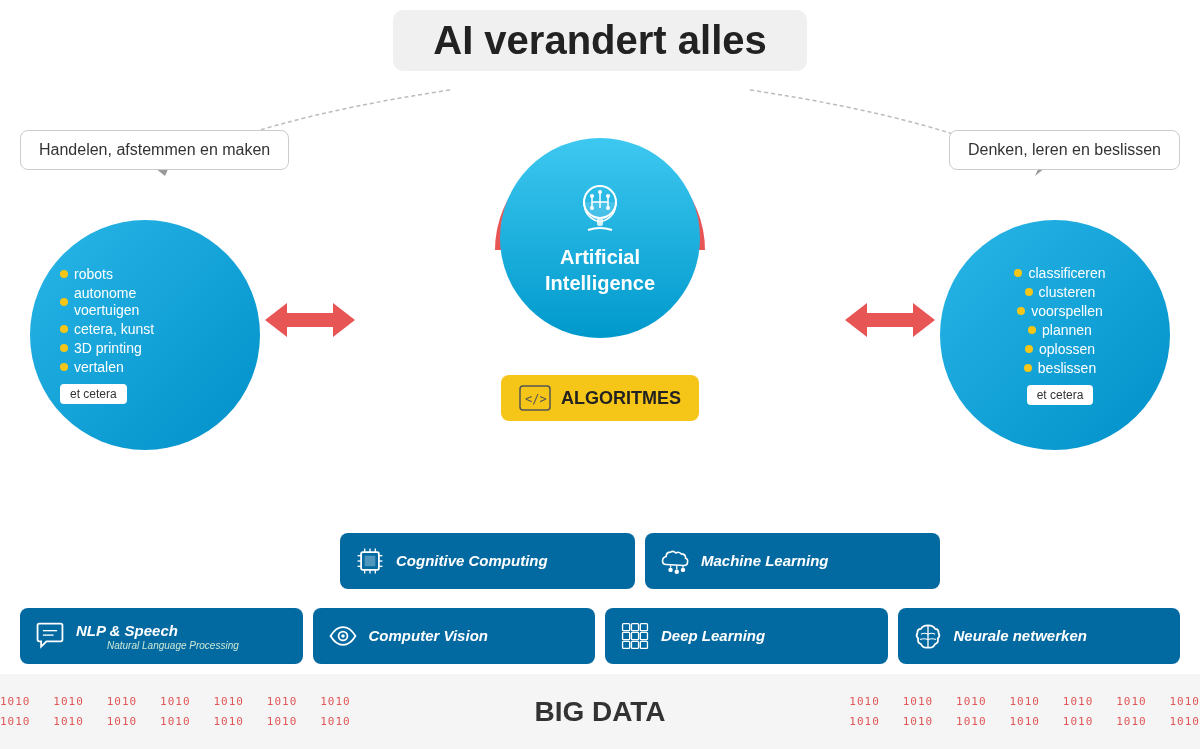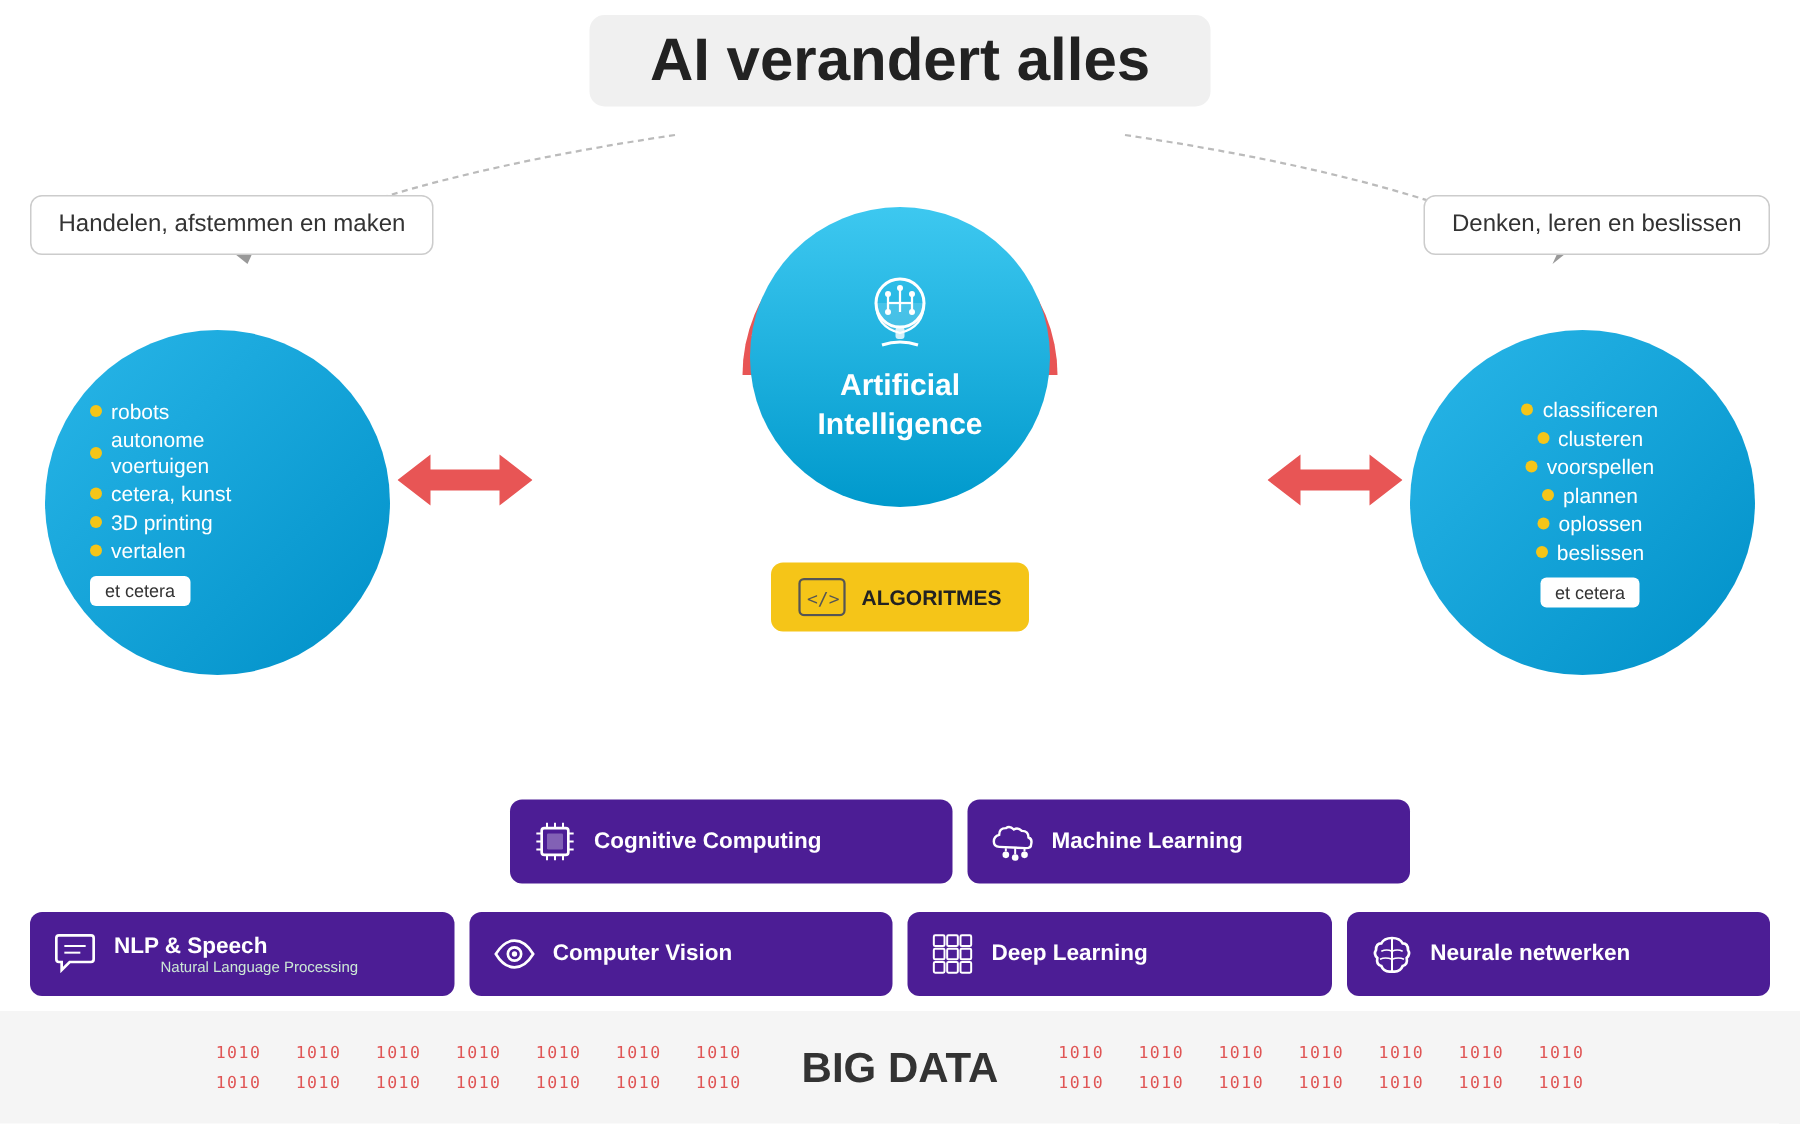--- a/index.html
+++ b/index.html
@@ -54,21 +54,21 @@
       border-radius: 8px;
       padding: 10px 18px;
       display: flex;
       align-items: center;
       gap: 10px;
       margin-top: -10px;
       z-index: 10;
       position: relative;
     }
     .algoritmes-box .algo-label {
-      font-size: 14px;
+      font-size: 18px;
       font-weight: 700;
       color: #222;
     }
 
     
     .blue-circle-left {
       position: absolute;
       top: 220px;
       left: 30px;
       width: 230px;
@@ -140,27 +140,28 @@
       position: absolute;
       top: 295px;
       right: 265px;
       font-size: 46px;
       color: #e85555;
       display: flex;
       align-items: center;
     }
 
     .green-card {
-      background: #4c1d95;
+      background: #0369a1;
       border-radius: 8px;
       padding: 12px 14px;
       display: flex;
       align-items: center;
       gap: 10px;
       color: white;
+      font-style: italic;
     }
 
     .green-card .card-text {
       font-size: 15px;
       font-weight: 600;
       line-height: 1.3;
     }
 
     .green-card .card-sub {
       font-size: 10px;
@@ -173,21 +174,21 @@
     
     .bigdata-area {
       position: absolute;
       bottom: 0;
       left: 0;
       right: 0;
       height: 75px;
       background: #f5f5f5;
       display: flex;
       align-items: center;
-      justify-content: center;
+      justify-content: space-between;
       gap: 0;
     }
 
     .bigdata-bits {
       color: #e05555;
       font-size: 11px;
       font-family: monospace;
       letter-spacing: 1px;
       line-height: 1.6;
     }

